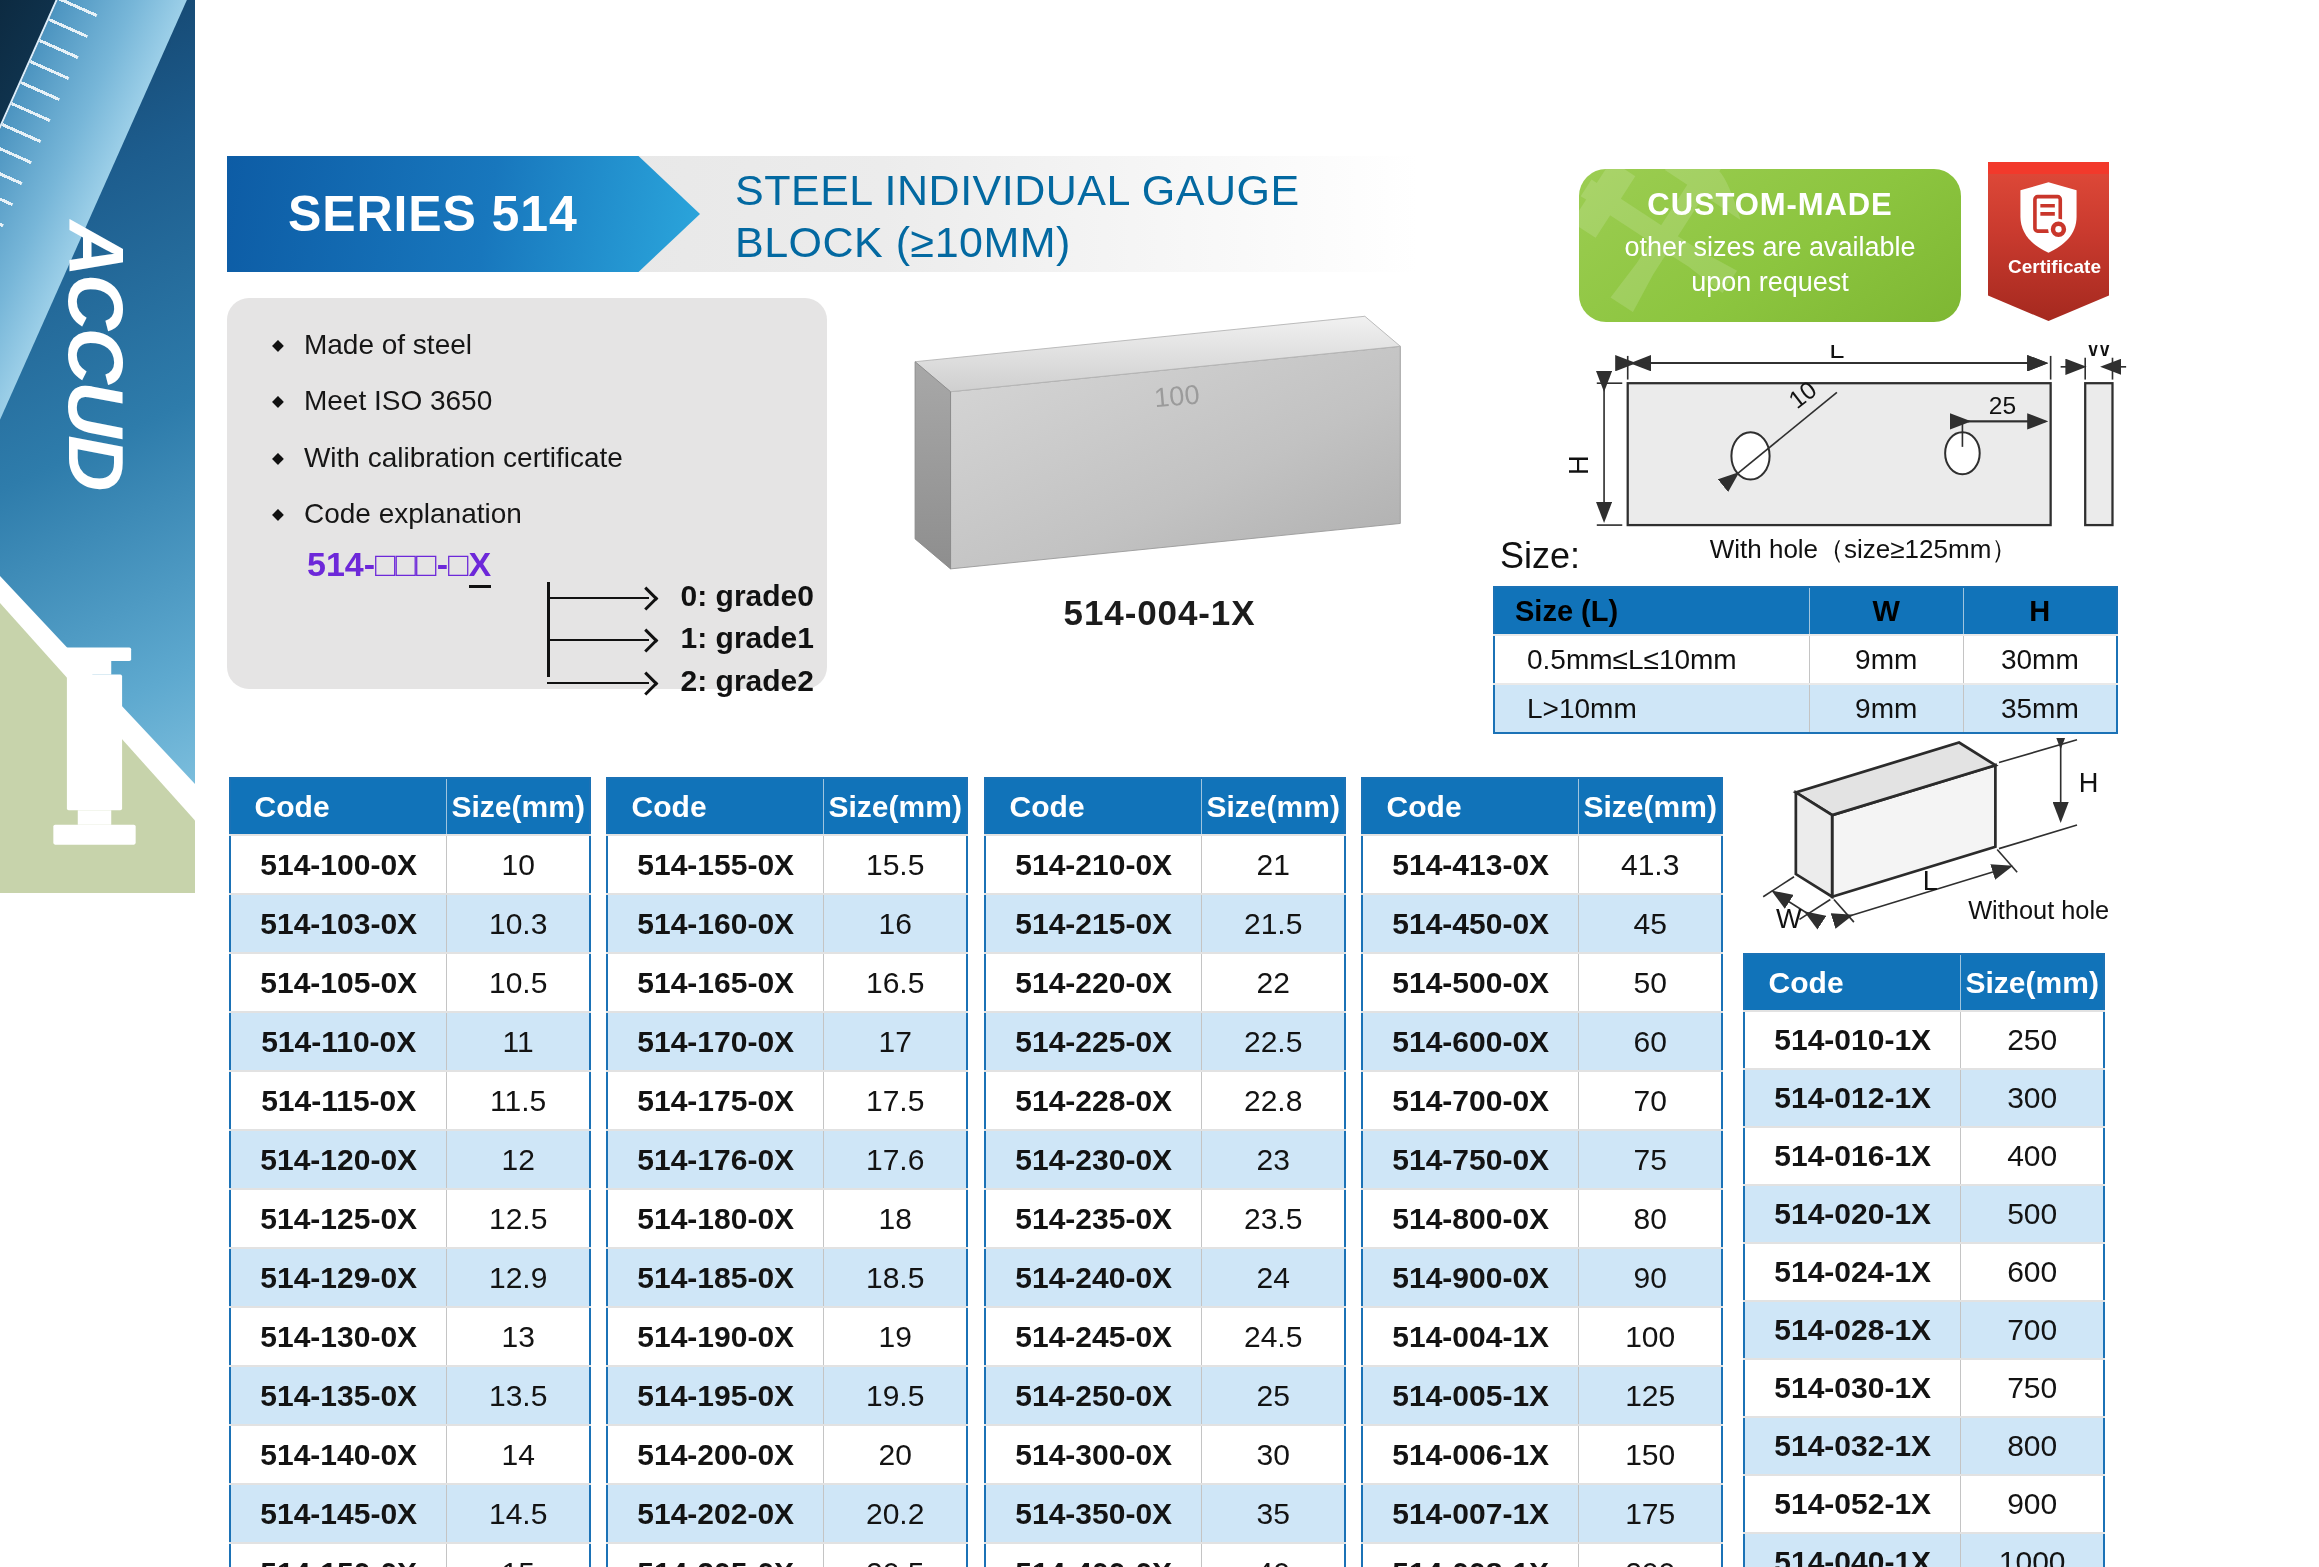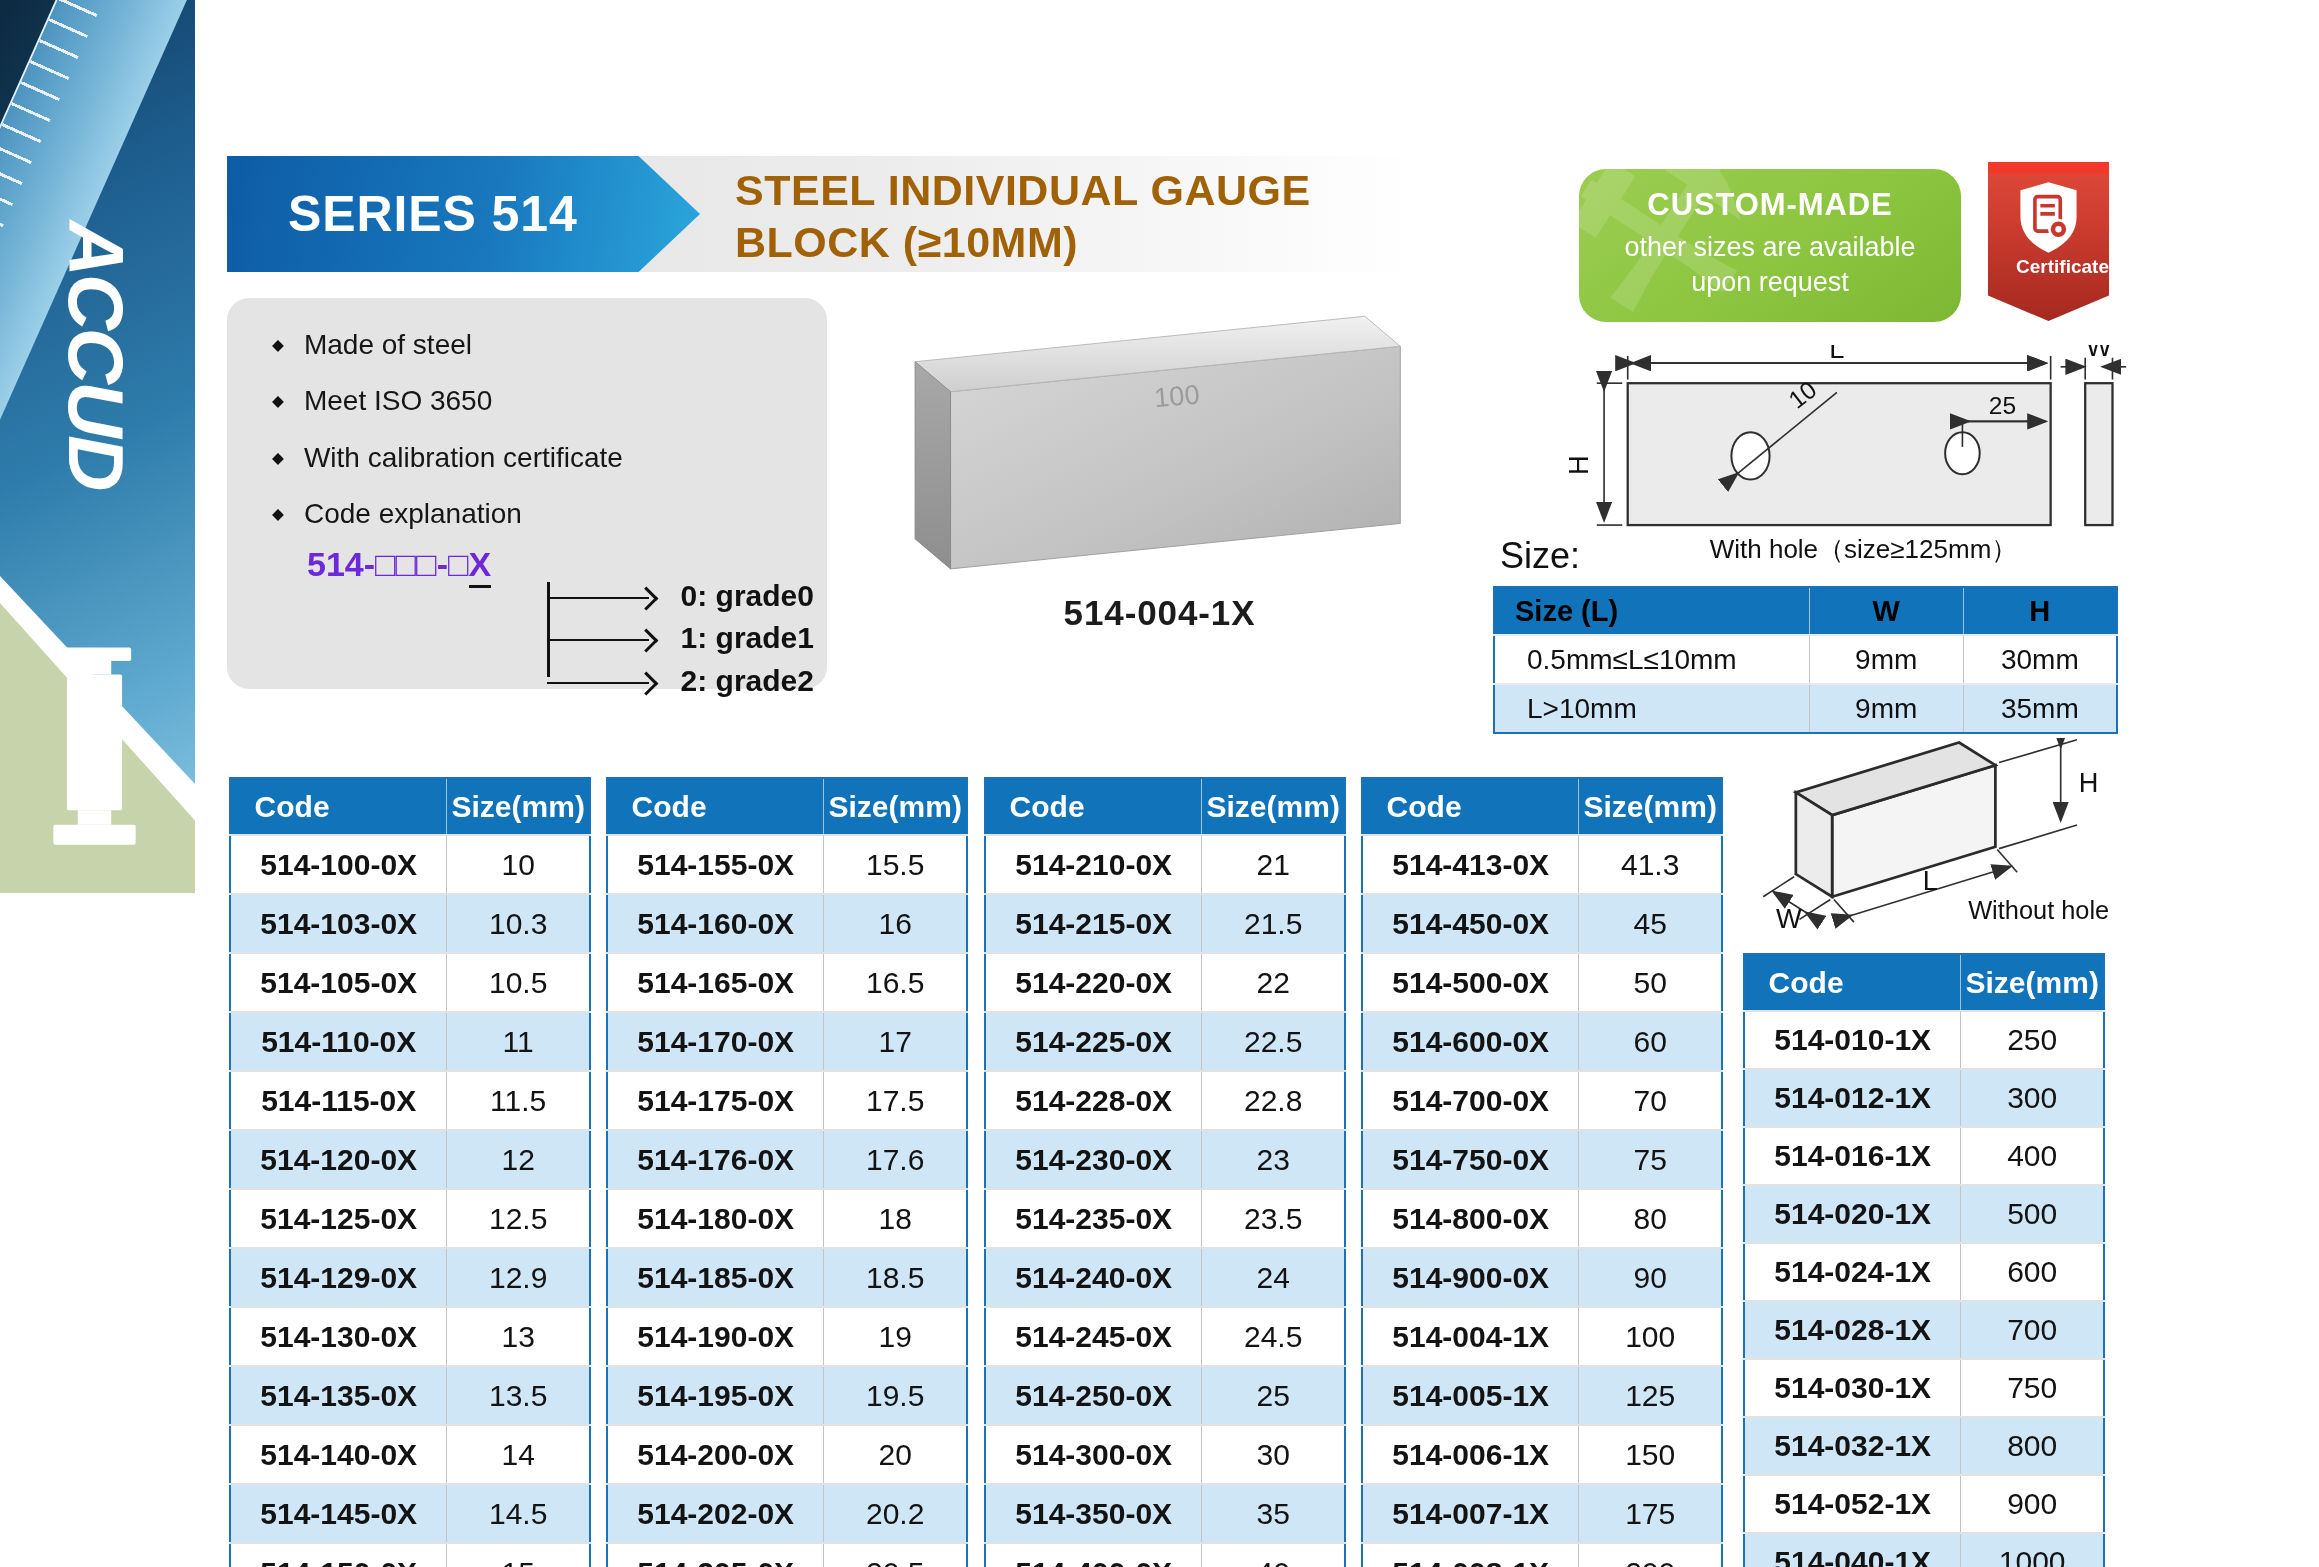--- a/index.html
+++ b/index.html
@@ -27,22 +27,22 @@
 
   
   .gray-strip{position:absolute;left:227px;top:156px;width:1191px;height:116px;
     background:linear-gradient(to right,#e2e2e2 0%,#ececec 55%,#fbfbfb 90%,#ffffff 100%);}
   .series-banner{position:absolute;left:227px;top:156px;width:473px;height:116px;
     clip-path:polygon(0 0,87% 0,100% 50%,87% 100%,0 100%);
     background:linear-gradient(100deg,#0d5ca5 0%,#1877bd 55%,#2ba6dc 100%);
     display:flex;align-items:center;}
   .series-banner span{display:block;width:87%;text-align:center;color:#fff;
     font-size:50px;font-weight:bold;letter-spacing:0.9px;}
-  .page-title{position:absolute;left:735px;top:164px;font-size:43px;font-weight:bold;
-    color:#a16207;line-height:52px;letter-spacing:0.5px;}
+  .page-title{position:absolute;left:735px;top:164px;font-size:43px;font-weight:normal;
+    color:#0369a1;line-height:52px;letter-spacing:0.5px;}
 
   
   .features{position:absolute;left:227px;top:298px;width:600px;height:391px;
     background:#e5e4e4;border-radius:22px;}
   .feat-row{position:absolute;left:45px;display:flex;align-items:center;font-size:28px;color:#161616;}
   .feat-row .diam{font-size:15.5px;margin-right:20px;color:#111;}
   .code-pattern{position:absolute;left:80px;top:247px;font-size:34px;font-weight:bold;color:#6d28d9;}
   .code-pattern .xu{border-bottom:3.6px solid #111;padding-bottom:1.8px;}
   .tree-v{position:absolute;left:320px;top:284px;width:2.7px;height:95px;background:#111;}
   .branch{position:absolute;left:320px;display:flex;align-items:center;}
@@ -59,21 +59,21 @@
   .custom-badge{position:absolute;left:1579px;top:169px;width:382px;height:153px;border-radius:27px;
     background:linear-gradient(145deg,#9ccd52 0%,#8cc53f 55%,#7eb733 100%);overflow:hidden;color:#fff;text-align:center;}
   .custom-badge .wm{position:absolute;left:-13.6px;top:-41px;font-size:209px;color:rgba(255,255,255,.14);
     transform:rotate(-12deg);line-height:1;}
   .custom-badge .cb-title{position:relative;margin-top:18px;font-size:31px;font-weight:bold;letter-spacing:0.9px;}
   .custom-badge .cb-sub{position:relative;font-size:27px;line-height:35px;margin-top:7.3px;}
   .cert-badge{position:absolute;left:1988px;top:162px;width:121px;height:159px;
     clip-path:polygon(0 0,100% 0,100% 84%,50% 100%,0 84%);
     background:linear-gradient(180deg,#e04a39 0%,#c93a2e 45%,#a5291f 100%);text-align:center;}
   .cert-badge .stripe{position:absolute;left:0;top:0;width:100%;height:11.8px;background:#f2392b;}
-  .cert-badge .cert-label{position:absolute;left:14px;top:94px;width:100%;
+  .cert-badge .cert-label{position:absolute;left:6px;top:94px;width:100%;
     font-size:19px;font-weight:bold;color:#fff;}
 
   
   .size-label{position:absolute;left:1500px;top:535px;font-size:36px;font-weight:normal;color:#111;}
   .withhole-caption{position:absolute;left:1636px;top:532px;width:455px;text-align:center;
     font-size:26px;color:#111;}
   .stable{position:absolute;left:1493px;top:586px;width:625px;border-collapse:collapse;
     border:2.7px solid #1b72b6;table-layout:fixed;background:#fff;}
   .stable th{background:#1173b9;color:#000000;font-size:29px;height:44px;font-weight:bold;}
   .stable th:first-child{width:47%;text-align:left;padding-left:20px;}

